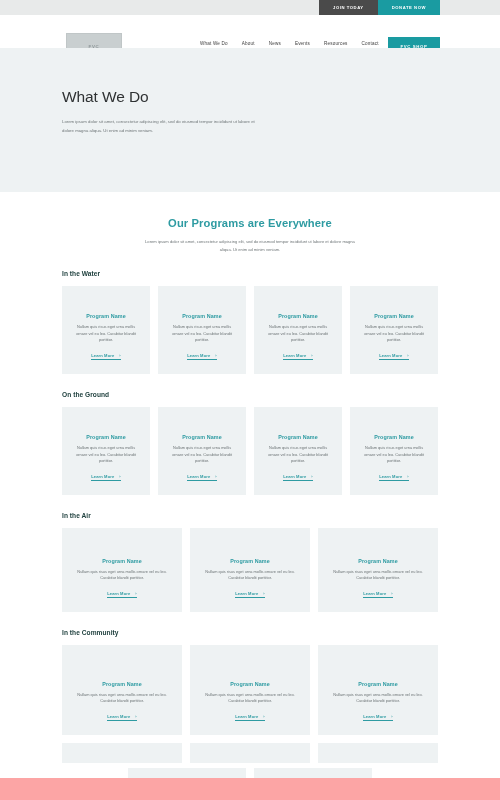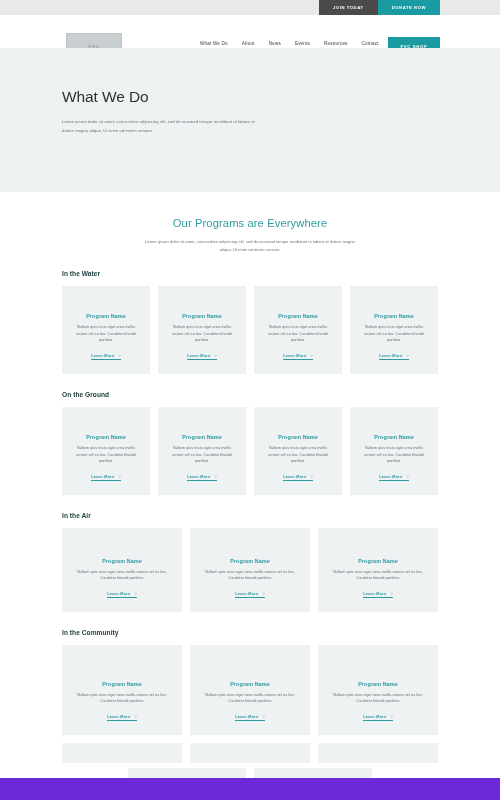--- a/index.html
+++ b/index.html
@@ -2,21 +2,21 @@
 <html><head>
 <meta charset="utf-8">
 <style>
   * { box-sizing: border-box; margin: 0; padding: 0; }
   html, body {
     width: 500px; height: 800px;
     background: #ffffff;
     font-family: "Liberation Sans", sans-serif;
     overflow: hidden;
   }
-  #page { position: relative; width: 500px; height: 800px; background: #6d28d9; }
+  #page { position: relative; width: 500px; height: 800px; background: #fca5a5; }
 
   
   .topbar {
     position: absolute; top: 0; left: 0; width: 500px; height: 15px;
     background: #e8eaea;
     display: flex; justify-content: flex-end; align-items: stretch;
     padding-right: 60px;
   }
   .topbtn {
     display: flex; align-items: center; justify-content: center;
@@ -66,21 +66,21 @@
     margin-bottom: 12px;
   }
   .hero-copy {
     font-size: 4.3px; line-height: 8.6px; color: #6f7678; width: 205px;
   }
 
   
   .programs { position: absolute; top: 192px; left: 0; width: 500px; background: #ffffff; }
   .prog-title {
     text-align: center; color: #2e9ba2; font-size: 11.2px;
-    font-weight: normal; margin-top: 25px; letter-spacing: 0.1px;
+    font-weight: bold; margin-top: 25px; letter-spacing: 0.1px;
   }
   .prog-copy {
     margin: 9px auto 0; width: 220px; text-align: center;
     font-size: 4.1px; line-height: 7.6px; color: #6f7678;
   }
 
   
   .section { margin-top: 17px; padding: 0 62px; }
   .section-title {
     font-size: 6.6px; font-weight: bold; color: #20413f;

